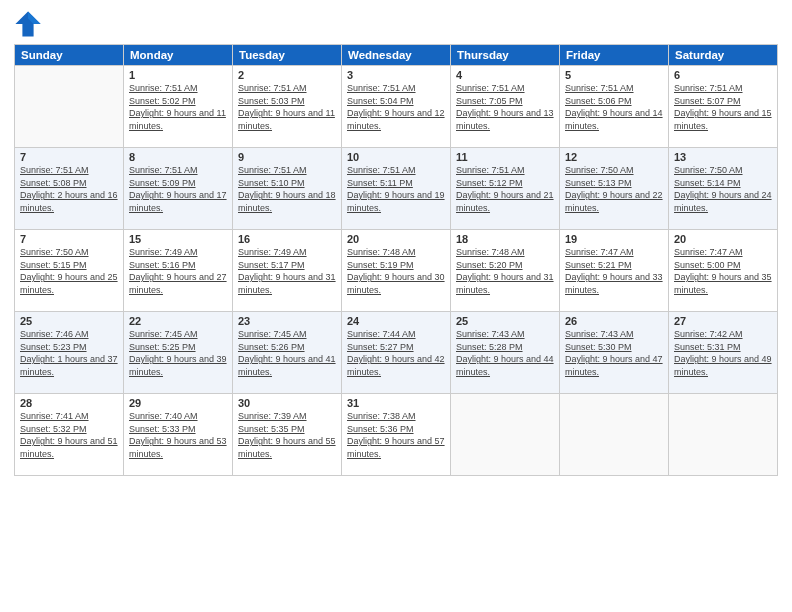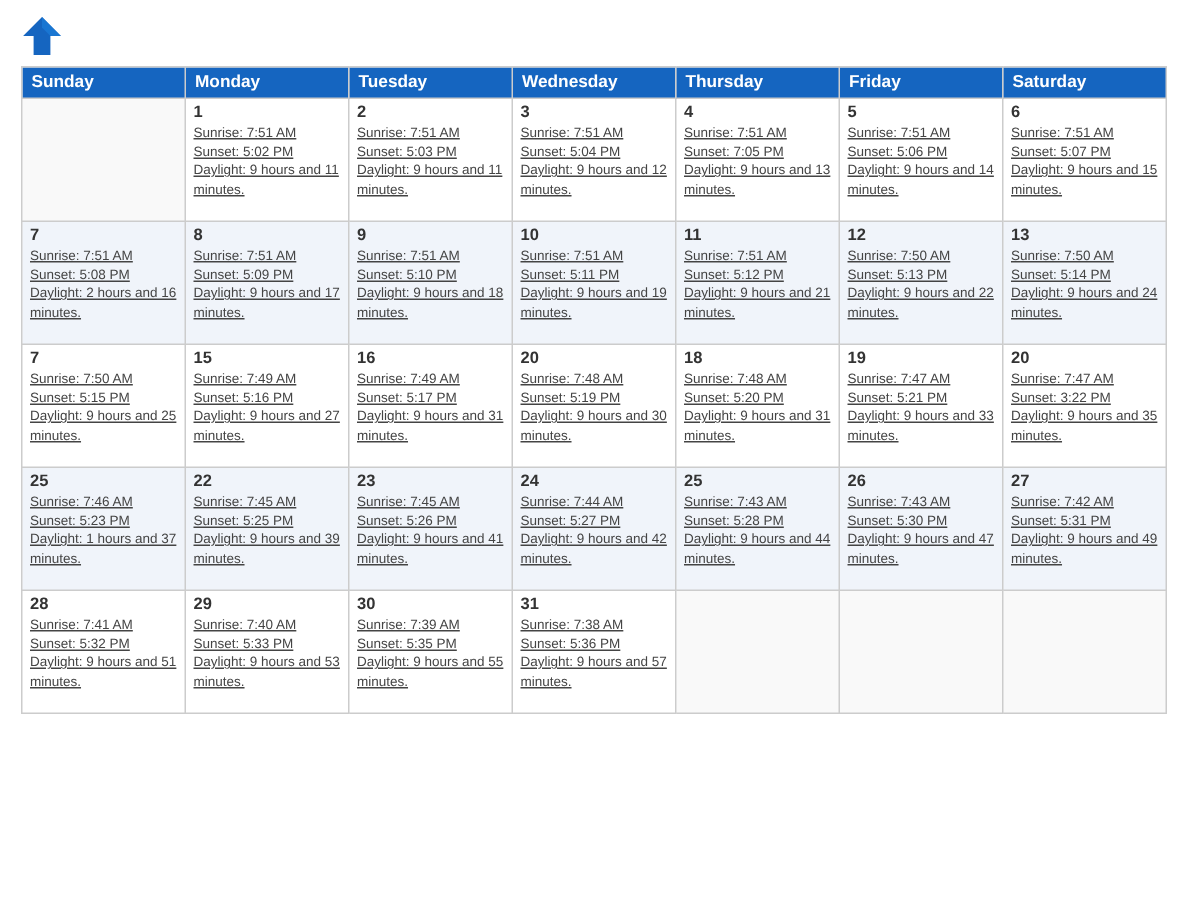--- a/index.html
+++ b/index.html
@@ -212,21 +212,21 @@
           <td>
             <span class="day-num">18</span>
             <div class="day-info"><span>Sunrise: 7:48 AM</span><br><span>Sunset: 5:20 PM</span><br><span>Daylight: 9 hours and 31 minutes.</span></div>
           </td>
           <td>
             <span class="day-num">19</span>
             <div class="day-info"><span>Sunrise: 7:47 AM</span><br><span>Sunset: 5:21 PM</span><br><span>Daylight: 9 hours and 33 minutes.</span></div>
           </td>
           <td>
             <span class="day-num">20</span>
-            <div class="day-info"><span>Sunrise: 7:47 AM</span><br><span>Sunset: 3:22 PM</span><br><span>Daylight: 9 hours and 35 minutes.</span></div>
+            <div class="day-info"><span>Sunrise: 7:47 AM</span><br><span>Sunset: 5:00 PM</span><br><span>Daylight: 9 hours and 35 minutes.</span></div>
           </td>
         </tr>
         <tr class="row-alt">
           <td>
             <span class="day-num">25</span>
             <div class="day-info"><span>Sunrise: 7:46 AM</span><br><span>Sunset: 5:23 PM</span><br><span>Daylight: 1 hours and 37 minutes.</span></div>
           </td>
           <td>
             <span class="day-num">22</span>
             <div class="day-info"><span>Sunrise: 7:45 AM</span><br><span>Sunset: 5:25 PM</span><br><span>Daylight: 9 hours and 39 minutes.</span></div>

